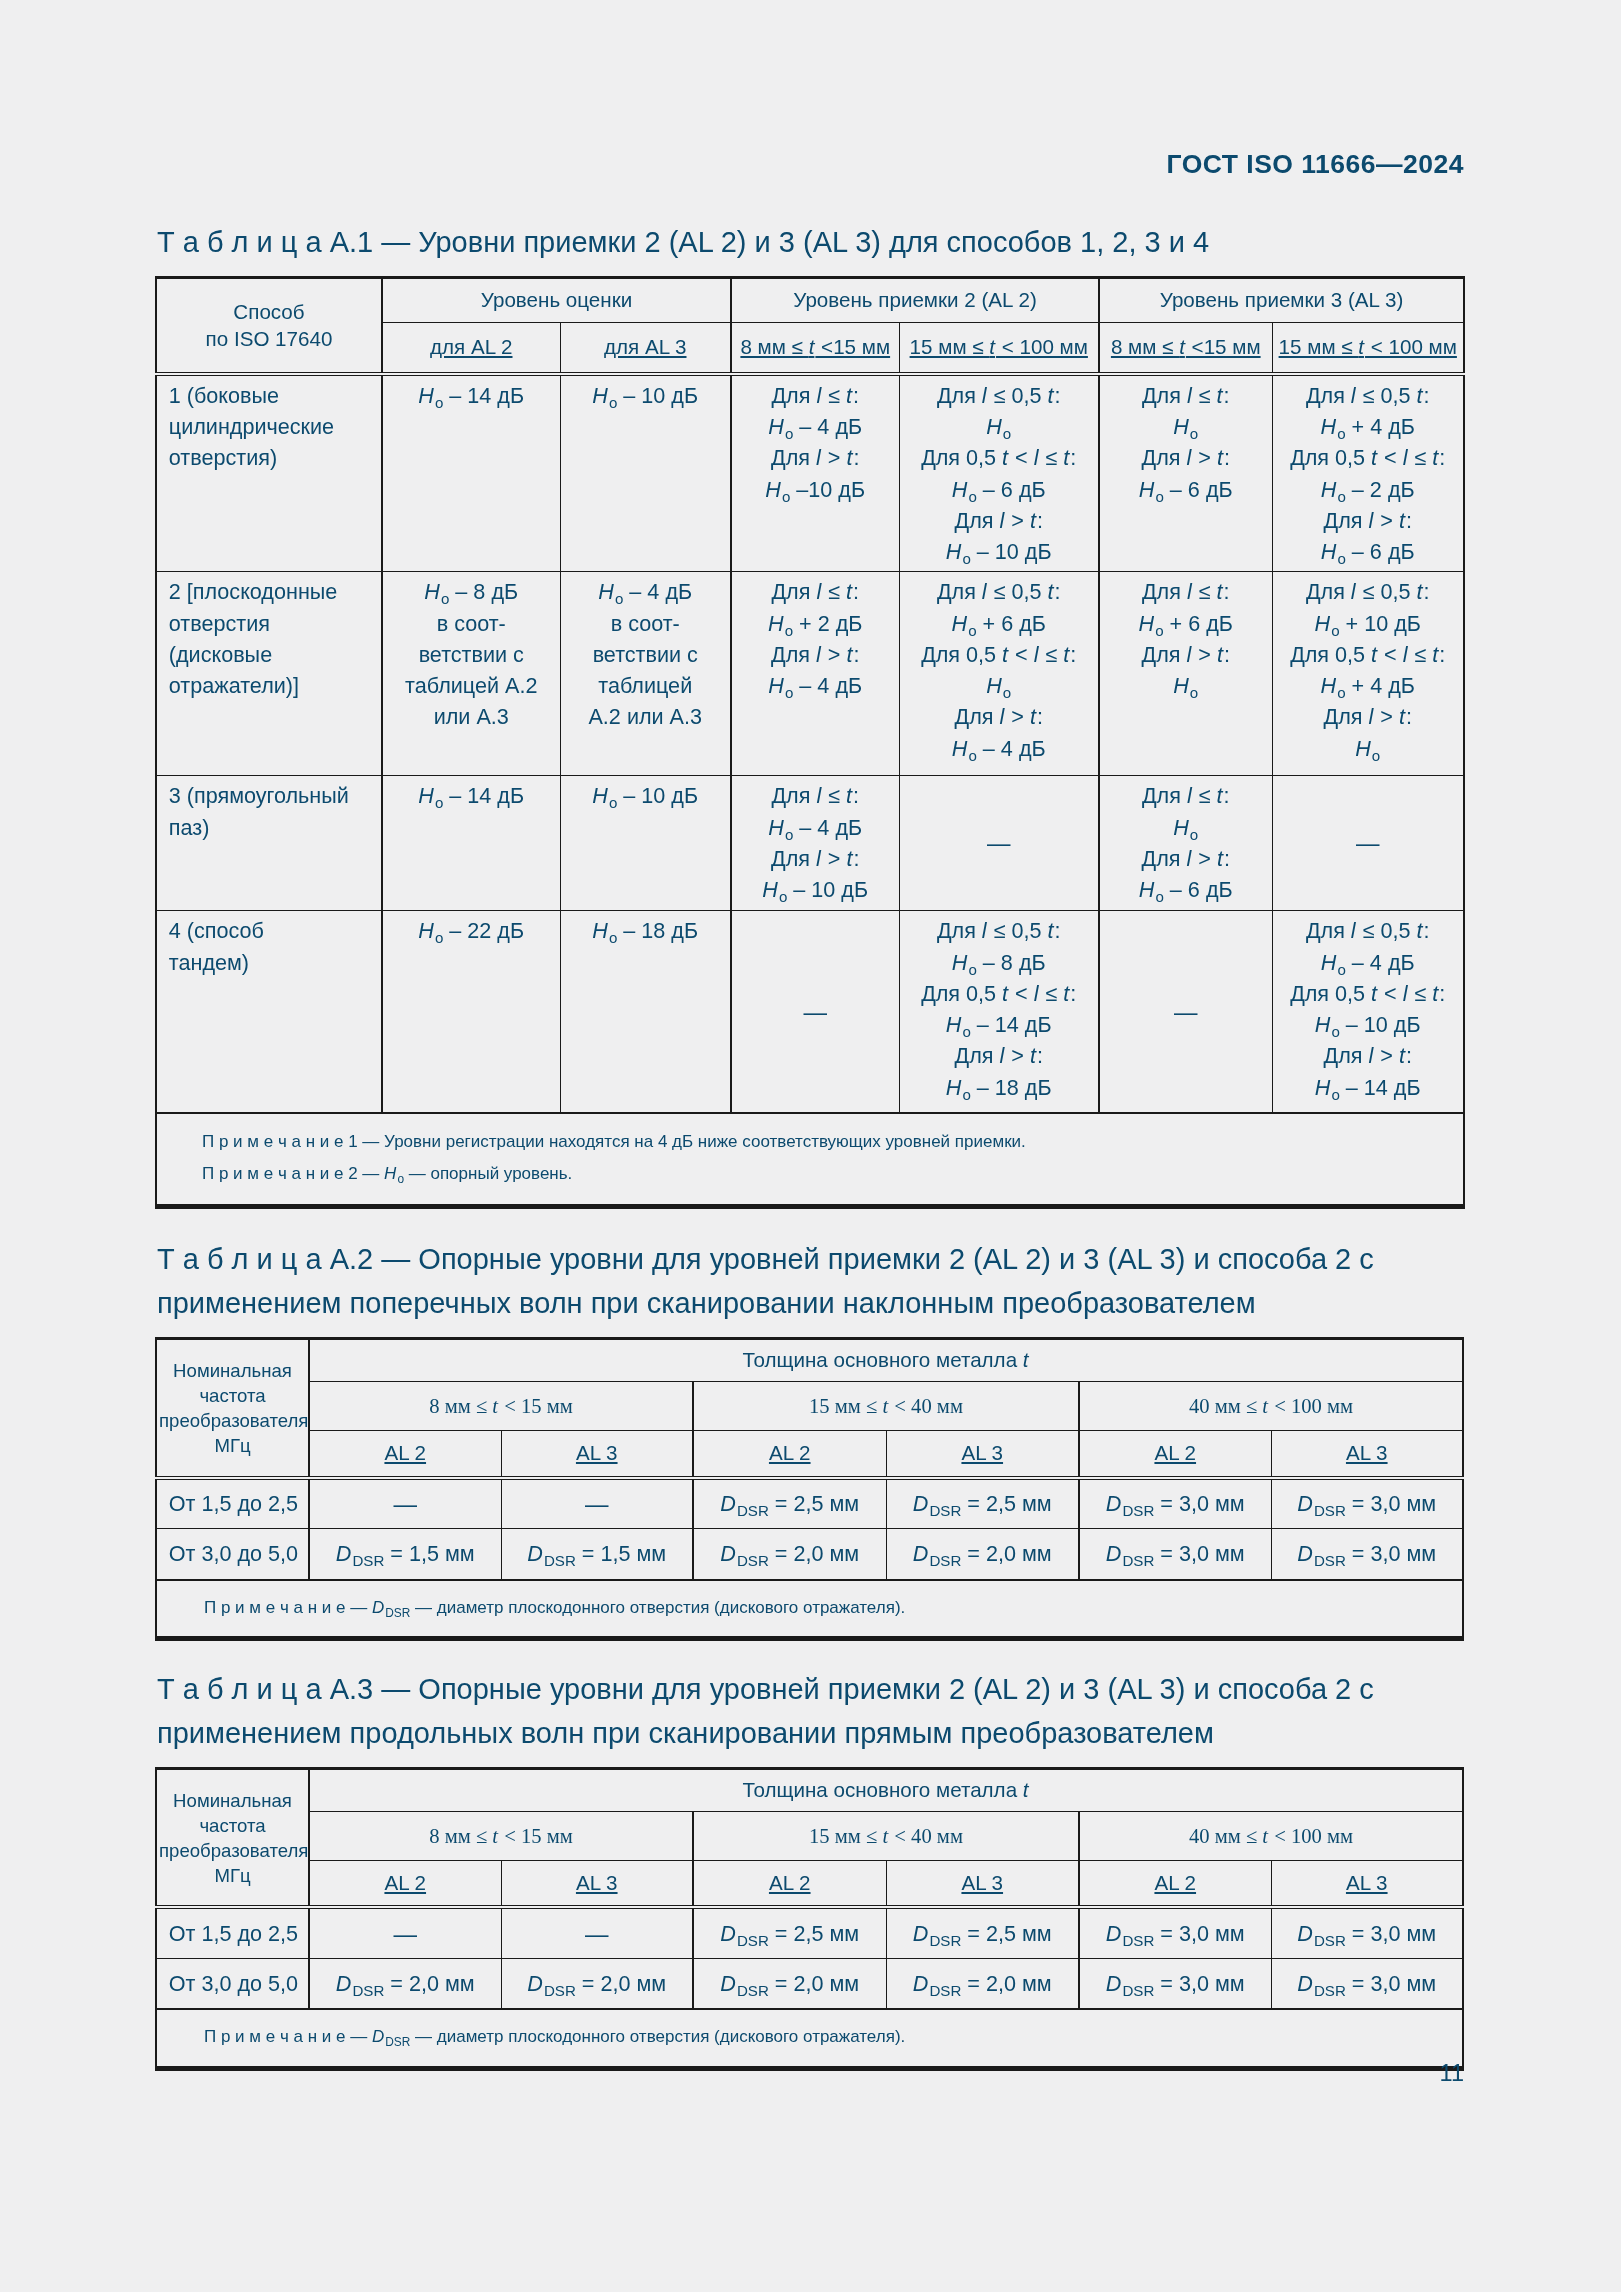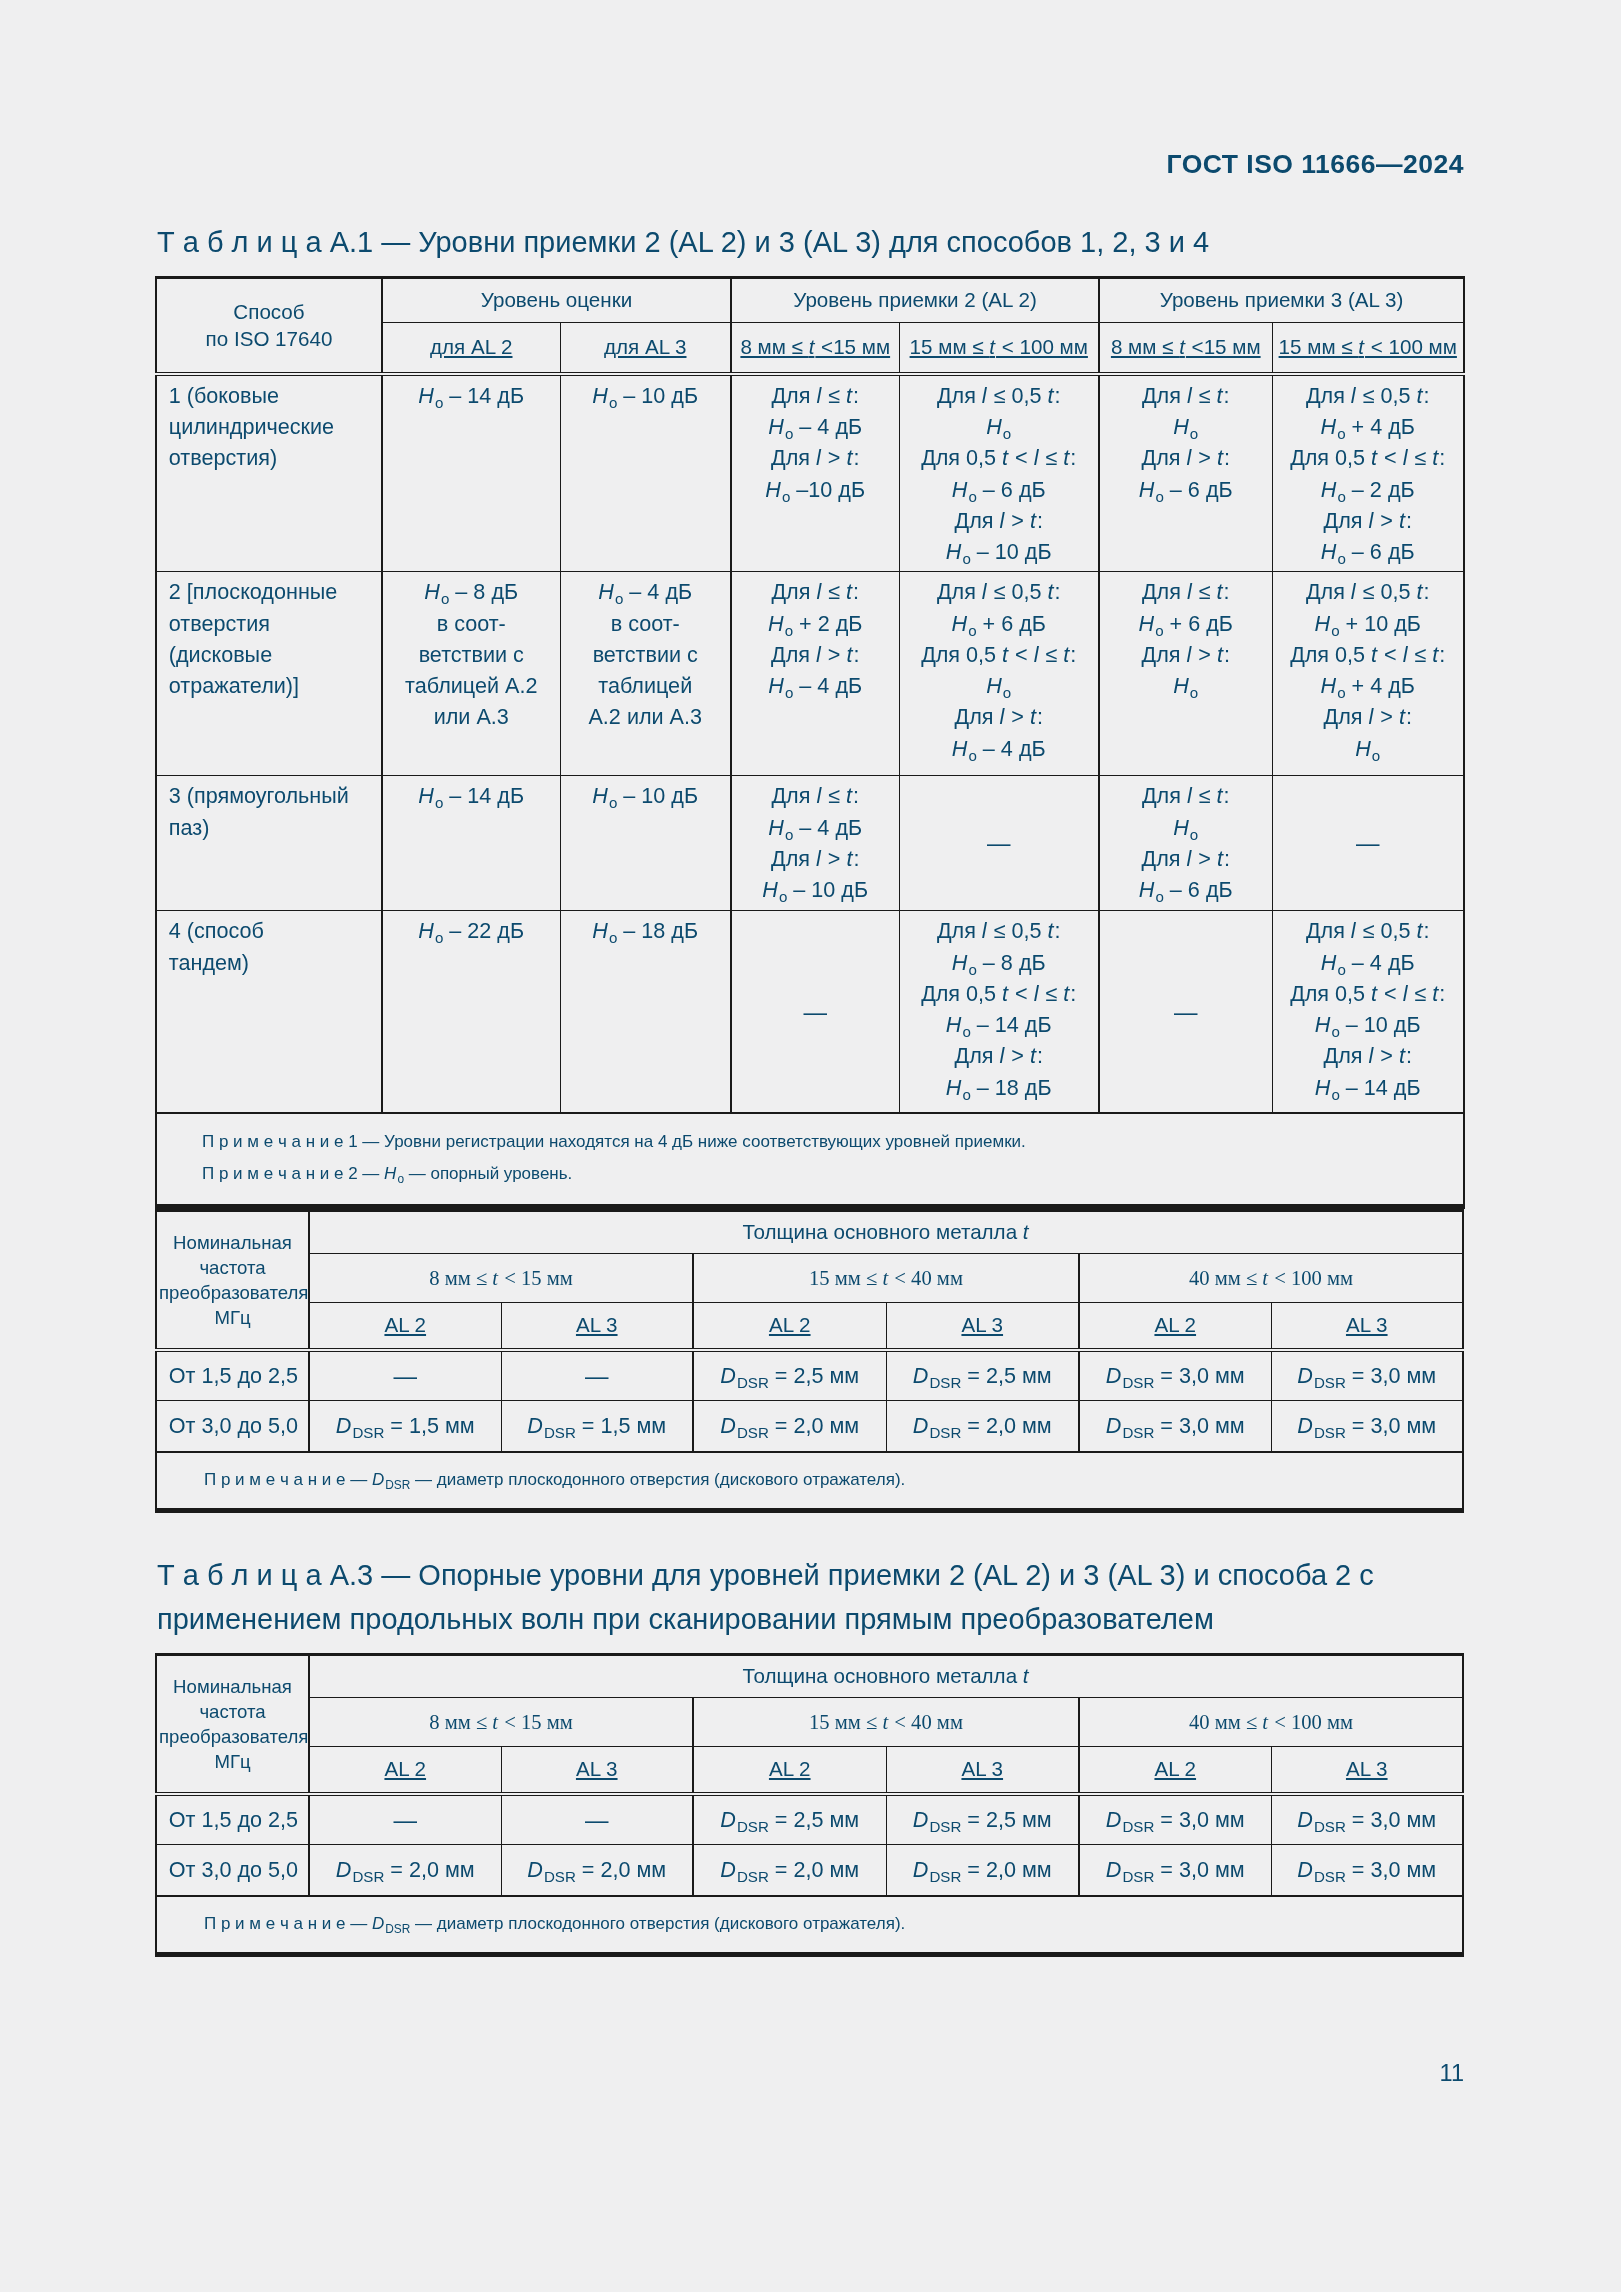--- a/index.html
+++ b/index.html
@@ -5,21 +5,21 @@
   html,body{margin:0;padding:0;background:#e4e4e6;}
   .page{
     position:relative;width:1621px;height:2293px;margin:0 auto;
     background:#efeff0;color:#0c4a6e;
     font-family:"Liberation Sans",sans-serif;
   }
   .content{position:absolute;left:155px;top:0;width:1309px;}
   .running-header{padding-top:149px;text-align:right;font-weight:bold;font-size:26.5px;letter-spacing:0.5px;}
   .caption{font-size:29px;line-height:1.5;margin:41px 0 11.8px 2px;}
   .caption.mt1{margin-top:29px;}
-  .caption.mt2{margin-top:41px;}
+  .caption.mt2{margin-top:27px;}
 
   table{width:100%;border-collapse:collapse;table-layout:fixed;
         border:2px solid #1a1a1a;border-top-width:3.9px;border-bottom-width:5.9px;}
   td,th{border:1px solid #1a1a1a;font-weight:normal;text-align:center;
         padding:3.9px 2.9px;font-size:21.6px;line-height:1.45;vertical-align:top;
         overflow:hidden;}
   tr.hrow td{vertical-align:middle;font-size:20.6px;line-height:1.3;}
   tr.hsep td{border-bottom:4.9px double #1a1a1a;text-decoration:underline;}
   td.brt{border-right-width:2px;}          
   td.left{text-align:left;padding-left:11.8px;padding-right:7.8px;}
@@ -118,20 +118,21 @@
           <td class="dash">—</td>
           <td>Для <i>l</i> ≤ 0,5 <i>t</i>:<br><i>H</i><sub>о</sub> – 4 дБ<br>Для 0,5 <i>t</i> &lt; <i>l</i> ≤ <i>t</i>:<br><i>H</i><sub>о</sub> – 10 дБ<br>Для <i>l</i> &gt; <i>t</i>:<br><i>H</i><sub>о</sub> – 14 дБ</td>
         </tr>
 
         <tr class="notes">
           <td colspan="7">П р и м е ч а н и е  1 — Уровни регистрации находятся на 4 дБ ниже соответствующих уровней приемки.<br>П р и м е ч а н и е  2 — <i>H</i><sub>о</sub> — опорный уровень.</td>
         </tr>
       </tbody>
     </table>
 
+    <p class="caption mt1">Т а б л и ц а   А.2 — Опорные уровни для уровней приемки 2 (AL 2) и 3 (AL 3) и способа 2 с применением поперечных волн при сканировании наклонным преобразователем</p>
 
     <table class="tfreq">
       <colgroup>
         <col style="width:153px">
           <col style="width:192px">
           <col style="width:192px">
         <col style="width:193px">
           <col style="width:193px">
           <col style="width:192px">
         <col style="width:192px">

